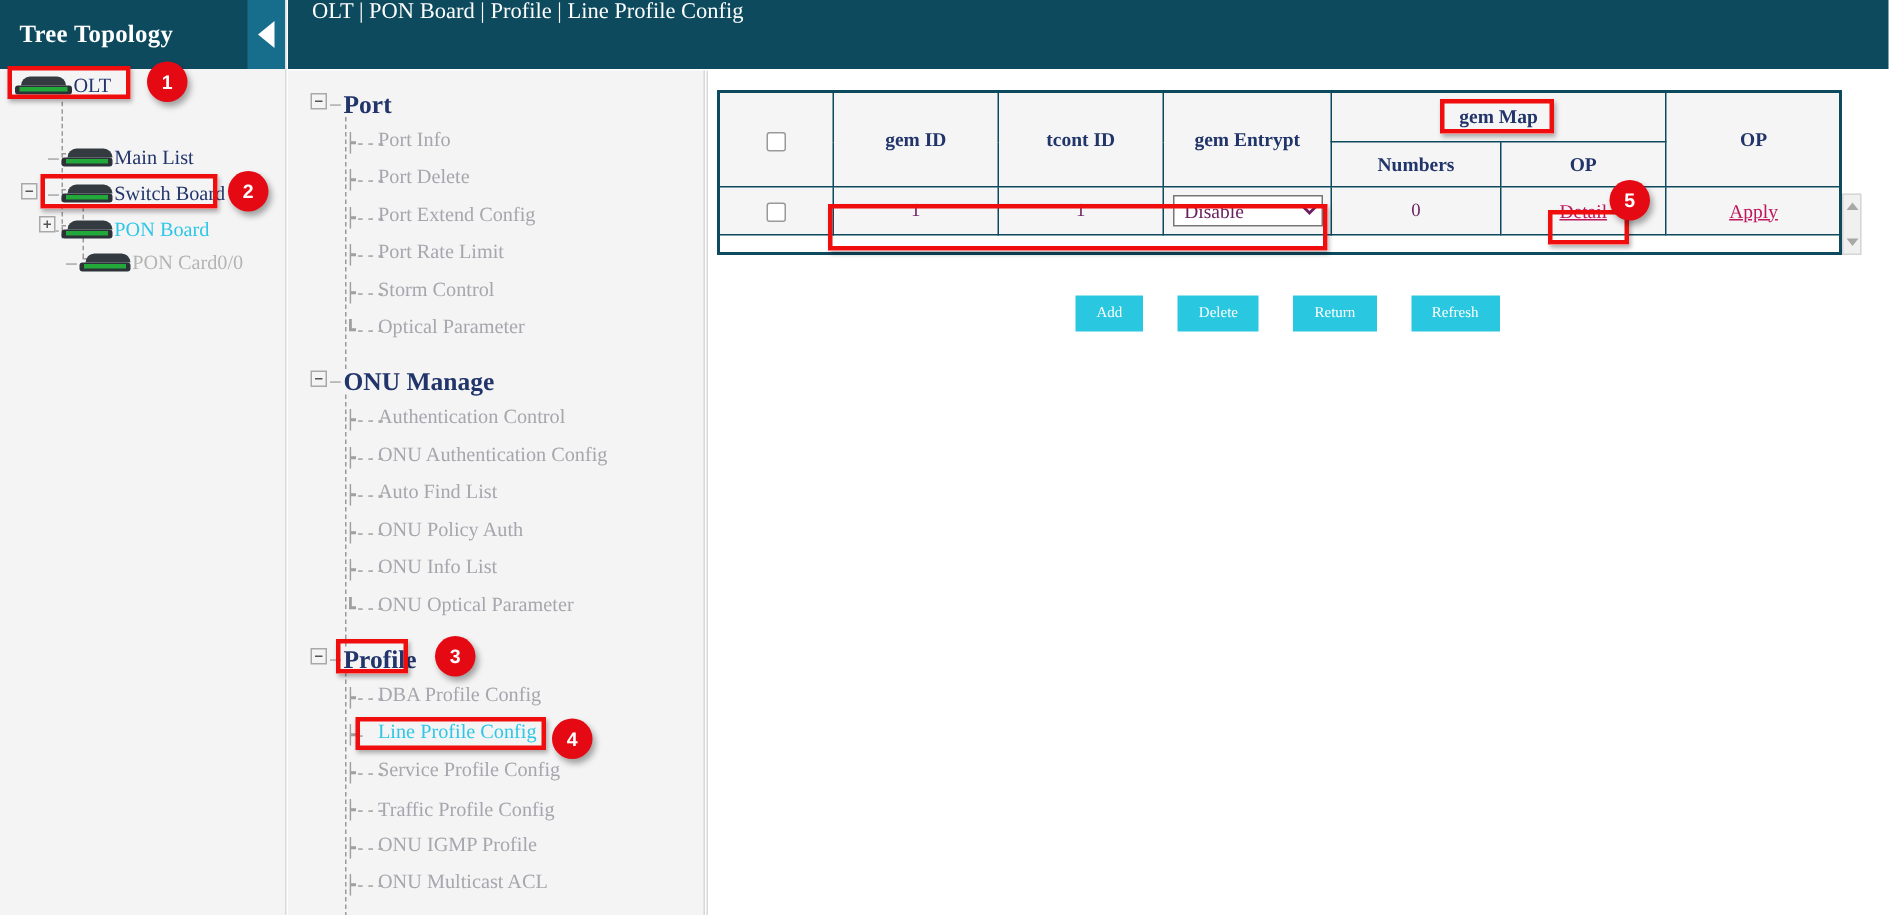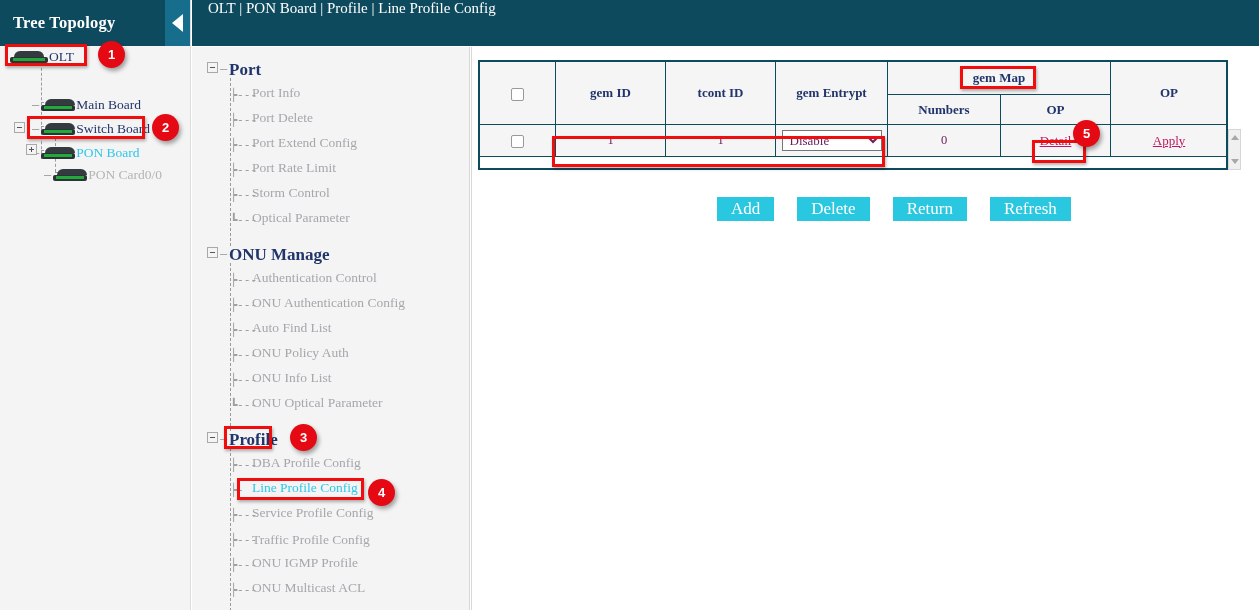--- a/index.html
+++ b/index.html
@@ -360,21 +360,21 @@
   #btn-row {
     position: absolute;
     left: 245px; top: 150px;
     display: flex;
     gap: 23px;
   }
   .abtn {
     background: #2ac7e0;
     color: #ffffff;
     border: none;
-    font-size: 17px;
+    font-size: 10px;
     font-family: "Liberation Serif", serif;
     padding: 0 14px;
     height: 24px;
     line-height: 24px;
     cursor: pointer;
     min-width: 44px;
   }
 </style>
 </head>
 <body>
@@ -408,21 +408,21 @@
         <span class="tnode-label">OLT</span>
       </div>
 
       <div class="tnode" style="left:32px; top:49px;">
         <span class="tg" style="position:relative; margin-right:2px;">–</span>
         <span class="dev-icon small">
           <span class="top"></span>
             <span class="base"></span>
             <span class="stripe dash"></span>
         </span>
-        <span class="tnode-label">Main Board</span>
+        <span class="tnode-label">Main List</span>
       </div>
 
       <div class="tnode" style="left:32px; top:73px;">
         <span class="tg" style="position:relative; margin-right:2px;">–</span>
         <span class="dev-icon small">
           <span class="top"></span>
             <span class="base"></span>
             <span class="stripe dash"></span>
         </span>
         <span class="tnode-label">Switch Board</span>

